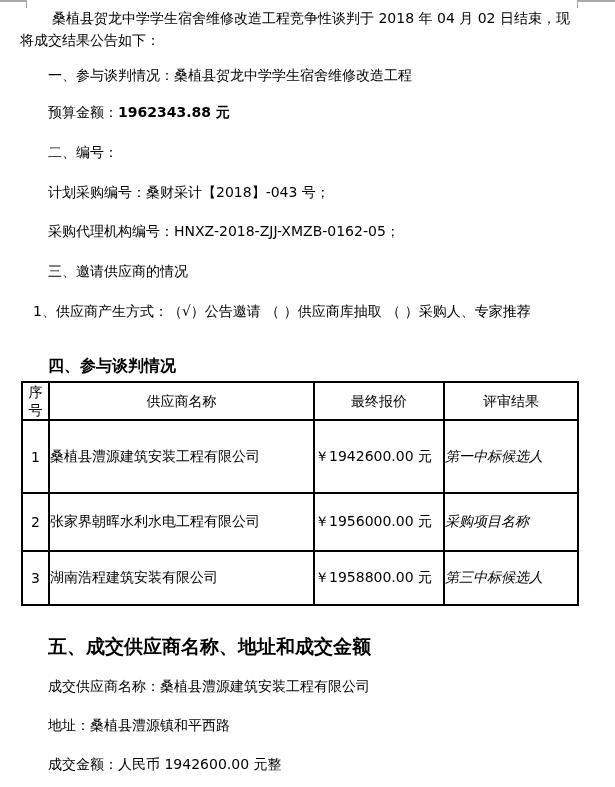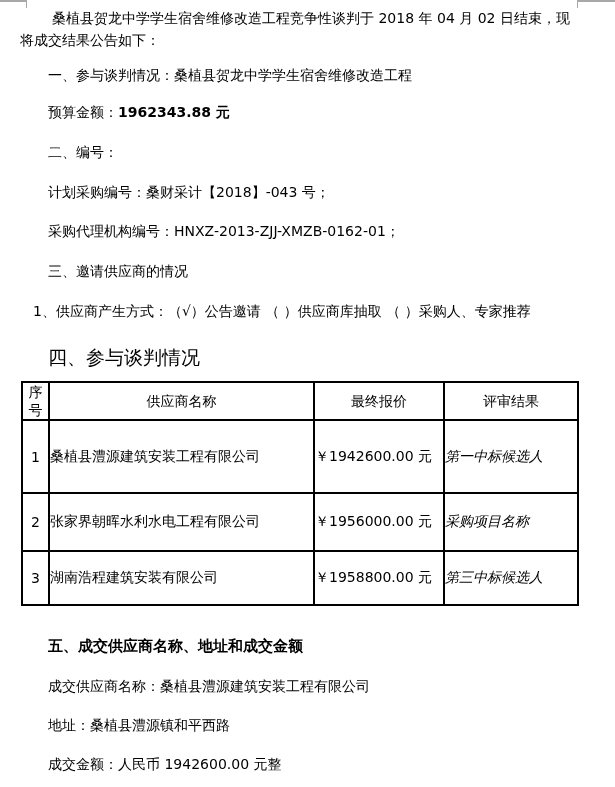--- a/index.html
+++ b/index.html
@@ -29,22 +29,22 @@
     line-height: 22px;
   }
   .sec1    { left: 48px; top: 67px;  }
   .budget  { left: 48px; top: 104px; }
   .budget b{ font-weight: bold; }
   .sec2    { left: 48px; top: 144px; }
   .planno  { left: 48px; top: 184px; }
   .agencyno{ left: 48px; top: 223px; }
   .sec3    { left: 48px; top: 263px; }
   .method  { left: 33px; top: 303px; }
-  .sec4    { left: 48px; top: 349px; font-weight: normal; font-size: 19px; }
-  .sec5    { left: 48px; top: 638px; font-weight: bold; font-size: 15px; }
+  .sec4    { left: 48px; top: 357px; font-weight: bold; font-size: 16px; }
+  .sec5    { left: 48px; top: 638px; font-weight: bold; font-size: 19px; }
   .winner  { left: 48px; top: 678px; }
   .address { left: 48px; top: 717px; }
   .amount  { left: 48px; top: 756px; }
 
   table.neg {
     position: absolute;
     left: 21px;
     top: 381px;
     width: 556px;
     border-collapse: collapse;
@@ -94,21 +94,21 @@
 <div class="line intro">桑植县贺龙中学学生宿舍维修改造工程竞争性谈判于 2018 年 04 月 02 日结束，现将成交结果公告如下：</div>
 
 <div class="line sec1">一、参与谈判情况：桑植县贺龙中学学生宿舍维修改造工程</div>
 
 <div class="line budget"><span>预算金额：</span><b>1962343.88 元</b></div>
 
 <div class="line sec2">二、编号：</div>
 
 <div class="line planno">计划采购编号：桑财采计【2018】-043 号；</div>
 
-<div class="line agencyno">采购代理机构编号：HNXZ-2013-ZJJ-XMZB-0162-01；</div>
+<div class="line agencyno">采购代理机构编号：HNXZ-2018-ZJJ-XMZB-0162-05；</div>
 
 <div class="line sec3">三、邀请供应商的情况</div>
 
 <div class="line method">1、供应商产生方式：（√）公告邀请 （ ）供应商库抽取 （ ）采购人、专家推荐</div>
 
 <div class="line sec4">四、参与谈判情况</div>
 
 <table class="neg">
   <colgroup>
     <col style="width:27px">

